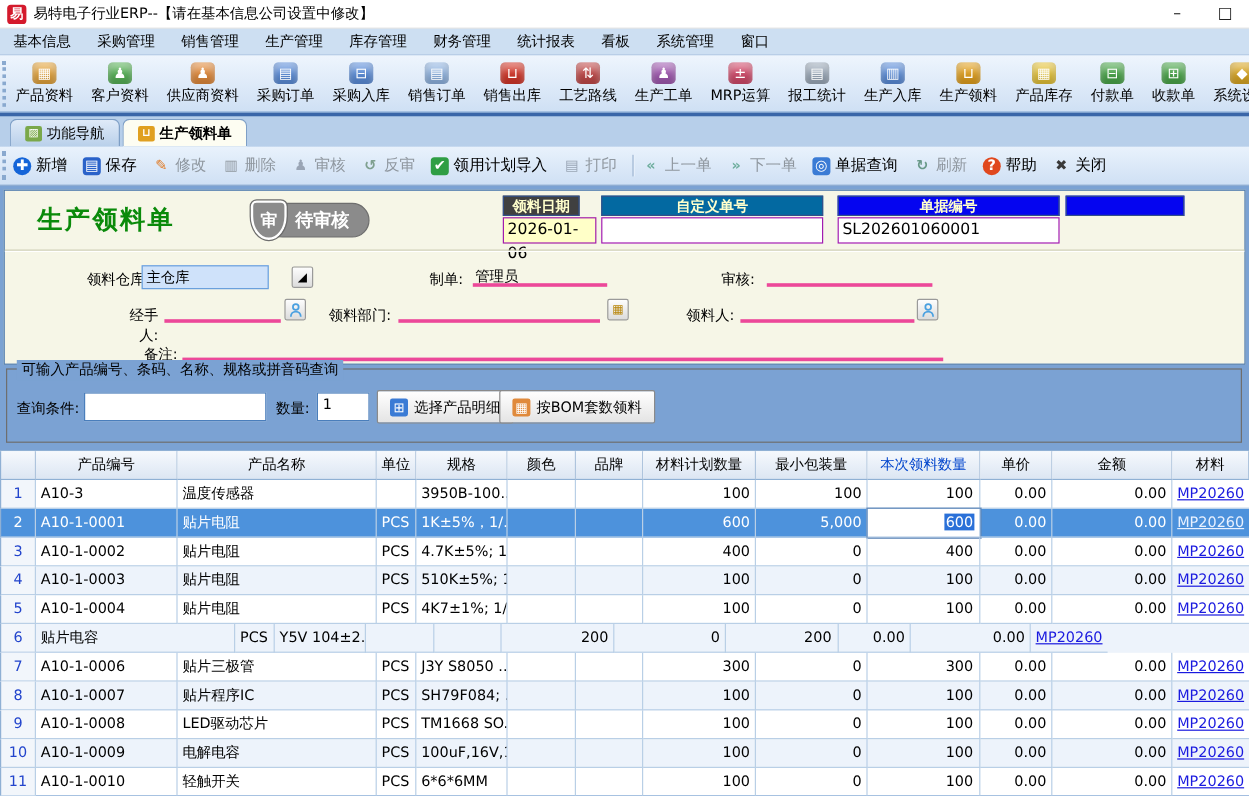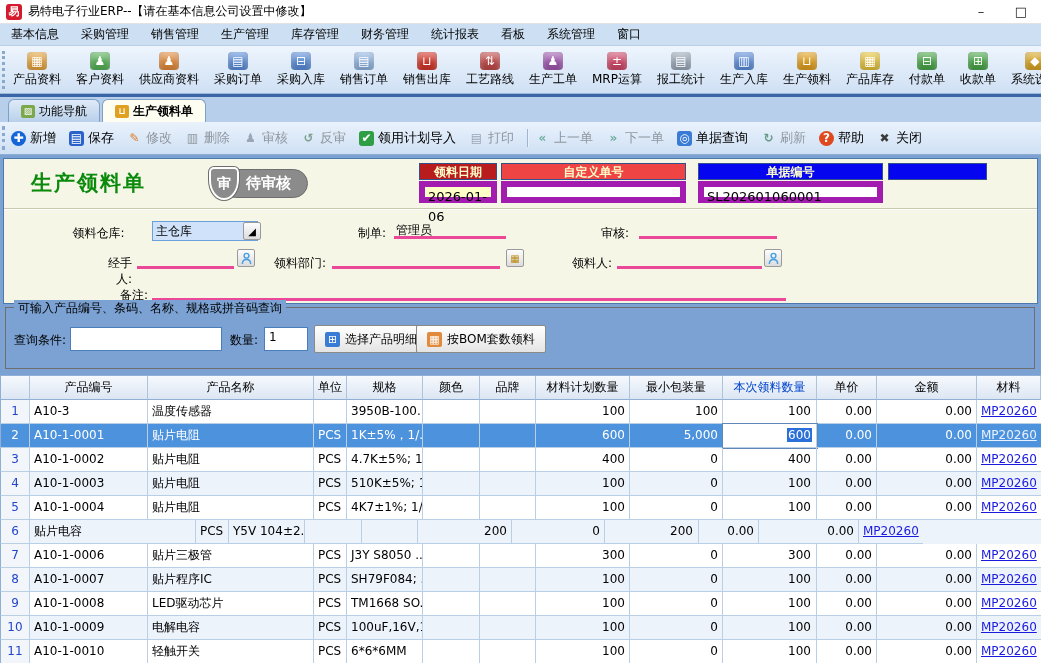--- a/index.html
+++ b/index.html
@@ -45,21 +45,21 @@
   
   .form-panel { position:absolute; left:3px; top:3px; width:1035px; height:146px; background:#f6f6e7; border:1px solid #4b79ad; }
   .form-title { position:absolute; left:27px; top:10px; font-size:21px; font-weight:bold; color:#0a8a0a; letter-spacing:2px; }
   .badge { position:absolute; left:205px; top:8px; display:flex; align-items:center; }
   .badge-pill { background:#8b8b8b; color:#fff; border:1px solid #6e6e6e; border-radius:15px; padding:4px 16px 4px 24px; font-size:15px; font-weight:bold; margin-left:-18px; }
   .badge-shield { position:relative; z-index:2; width:30px; height:33px; background:#8b8b8b; border:2px solid #fff; outline:1px solid #6e6e6e; border-radius:5px 5px 50% 50% / 5px 5px 60% 60%; color:#fff; font-size:14px; font-weight:bold; display:flex; align-items:center; justify-content:center; }
   .band-sep { position:absolute; left:0; top:49px; width:100%; border-top:1px solid #c9c9ad; border-bottom:1px solid #ffffff; }
 
   .hfield { position:absolute; top:4px; }
   .hf-label { height:17px; line-height:17px; text-align:center; color:#ffffcc; font-size:12px; font-weight:bold; border:1px solid #33508a; }
-  .hf-value { height:22px; line-height:20px; margin-top:1px; border:6px solid #a21caf; background:#fff; font-size:13px; padding:0 3px; }
+  .hf-value { height:22px; line-height:20px; margin-top:1px; border:1px solid #a21caf; background:#fff; font-size:13px; padding:0 3px; }
 
   .fp-label { position:absolute; font-size:12px; height:16px; line-height:16px; }
   .fp-line  { position:absolute; border-bottom:3px solid #ec4899; height:18px; font-size:12px; line-height:18px; padding-left:2px; }
   .combo { position:absolute; background:#cfe2fa; border:1px solid #6aa0dc; height:20px; line-height:18px; font-size:12px; padding-left:3px; }
   .mini-btn { position:absolute; width:18px; height:18px; background:linear-gradient(#fdfdfd,#dcdcdc); border:1px solid #9a9a9a; border-radius:2px; display:flex; align-items:center; justify-content:center; font-size:10px; }
 
   
   .search-fs { position:absolute; left:5px; top:152px; width:1030px; height:62px; border:1px solid #6e6e6e; }
   .fs-legend { position:absolute; left:8px; top:-8px; background:#7ba2d3; padding:0 4px; font-size:12px; }
   .fs-label { position:absolute; font-size:12px; }
@@ -317,43 +317,43 @@
 
     <div class="badge">
       <span class="badge-shield">审</span>
       <span class="badge-pill">待审核</span>
     </div>
 
     <span>
       
     
         <span class="hfield" style="left: 415px;">
-          <span class="hf-label" style="display: block; background: #b91c1c; width: 78px;">领料日期</span>
+          <span class="hf-label" style="display: block; background: #404040; width: 64px;">领料日期</span>
           <span class="hf-value" style="display: block; background: rgb(255, 255, 200); width: 78px;">2026-01-06</span>
         </span>
       
         <span class="hfield" style="left: 497px;">
-          <span class="hf-label" style="display: block; background: #ef4444; width: 185px;">自定义单号</span>
+          <span class="hf-label" style="display: block; background: #0369a1; width: 185px;">自定义单号</span>
           <span class="hf-value" style="display: block; background: rgb(255, 255, 255); width: 185px;"></span>
         </span>
       
         <span class="hfield" style="left: 694px;">
           <span class="hf-label" style="display: block; background: rgb(5, 5, 240); width: 185px;">单据编号</span>
           <span class="hf-value" style="display: block; background: rgb(255, 255, 255); width: 185px;">SL202601060001</span>
         </span>
       </span>
     <span class="hfield" style="left:884px">
       <span class="hf-label" style="display:block;width:99px;background:#0505f0"></span>
     </span>
 
     <div class="band-sep"></div>
 
     
     <span class="fp-label" style="left:62px;top:66px;width:65px;text-align:center">领料仓库:</span>
-    <span class="combo" style="left:148px;top:62px;width:106px">主仓库</span>
+    <span class="combo" style="left:114px;top:62px;width:106px">主仓库</span>
     <span class="mini-btn" style="left:239px;top:63px">
         <span>◢</span>
       </span>
     <span class="fp-label" style="left:340px;top:66px;width:42px;text-align:right">制单:</span>
     <span class="fp-line" style="left:390px;top:62px;width:112px">管理员</span>
     <span class="fp-label" style="left:585px;top:66px;width:40px;text-align:right">审核:</span>
     <span class="fp-line" style="left:635px;top:62px;width:138px"></span>
 
     
     <span class="fp-label" style="left:88px;top:96px;width:40px;text-align:right">经手人:</span>

